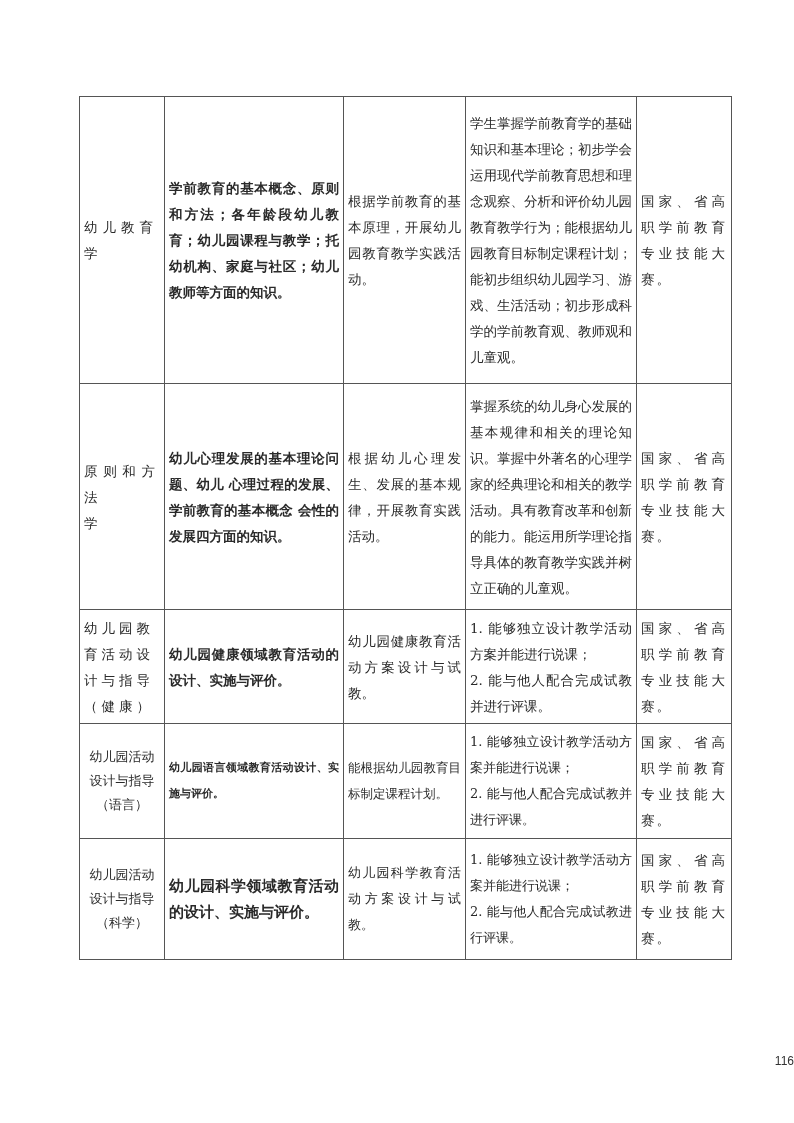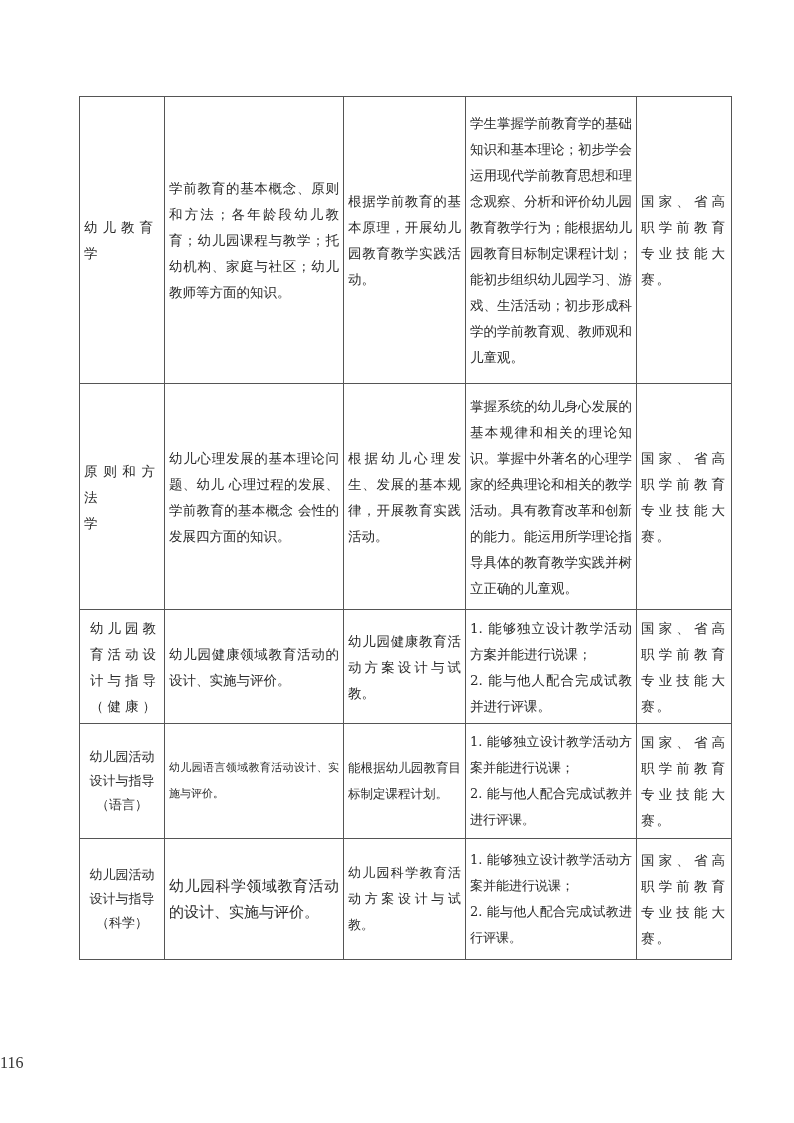--- a/index.html
+++ b/index.html
@@ -15,28 +15,28 @@
     border: 1.2px solid #555;
     vertical-align: middle;
     font-size: 13.5px;
     line-height: 26px;
     padding: 0 4px;
     word-break: break-all;
     text-align: justify;
     margin-top: 36px;
   }
   td.c-name { padding: 0 3px 0 4px; }
-  td.c-content { padding-left: 2px; }
+  td.c-content { padding-left: 2px; font-weight: bold; }
   td.c-reqs { padding: 0 5px 0 7px; }
   td.c-comp { padding: 0 6px 0 7px; letter-spacing: 2px; }
   .cell-text { white-space: pre-line; }
   .page-number {
     position: absolute; left: 0; width: 794px; top: 1054px;
-    text-align: left; font-size: 16px; color: #333;
-    font-family: Liberation Serif, serif;
+    text-align: right; font-size: 12px; color: #333;
+    font-family: Liberation Sans, sans-serif;
   }
 </style>
 </head>
 <body>
 
 <div class="page">
   <table class="curriculum">
     <colgroup>
       <col style="width:85px">
       <col style="width:179px">
@@ -76,21 +76,21 @@
           </td>
         <td class="c-reqs">
             <div class="cell-text">掌握系统的幼儿身心发展的基本规律和相关的理论知识。掌握中外著名的心理学家的经典理论和相关的教学活动。具有教育改革和创新的能力。能运用所学理论指导具体的教育教学实践并树立正确的儿童观。</div>
           </td>
         <td class="c-comp">
             <div class="cell-text">国家、省高职学前教育专业技能大赛。</div>
           </td>
       </tr>
       <tr style="height:114px">
         <td class="c-name">
-            <div class="cell-text" style="letter-spacing:4px;text-align:right">幼儿园教育活动设计与指导
+            <div class="cell-text" style="letter-spacing:4px;text-align:left">幼儿园教育活动设计与指导
 （健康）</div>
           </td>
         <td class="c-content">
             <div class="cell-text">幼儿园健康领域教育活动的设计、实施与评价。</div>
           </td>
         <td class="c-teach">
             <div class="cell-text">幼儿园健康教育活动方案设计与试教。</div>
           </td>
         <td class="c-reqs">
             <div class="cell-text">1. 能够独立设计教学活动方案并能进行说课；

